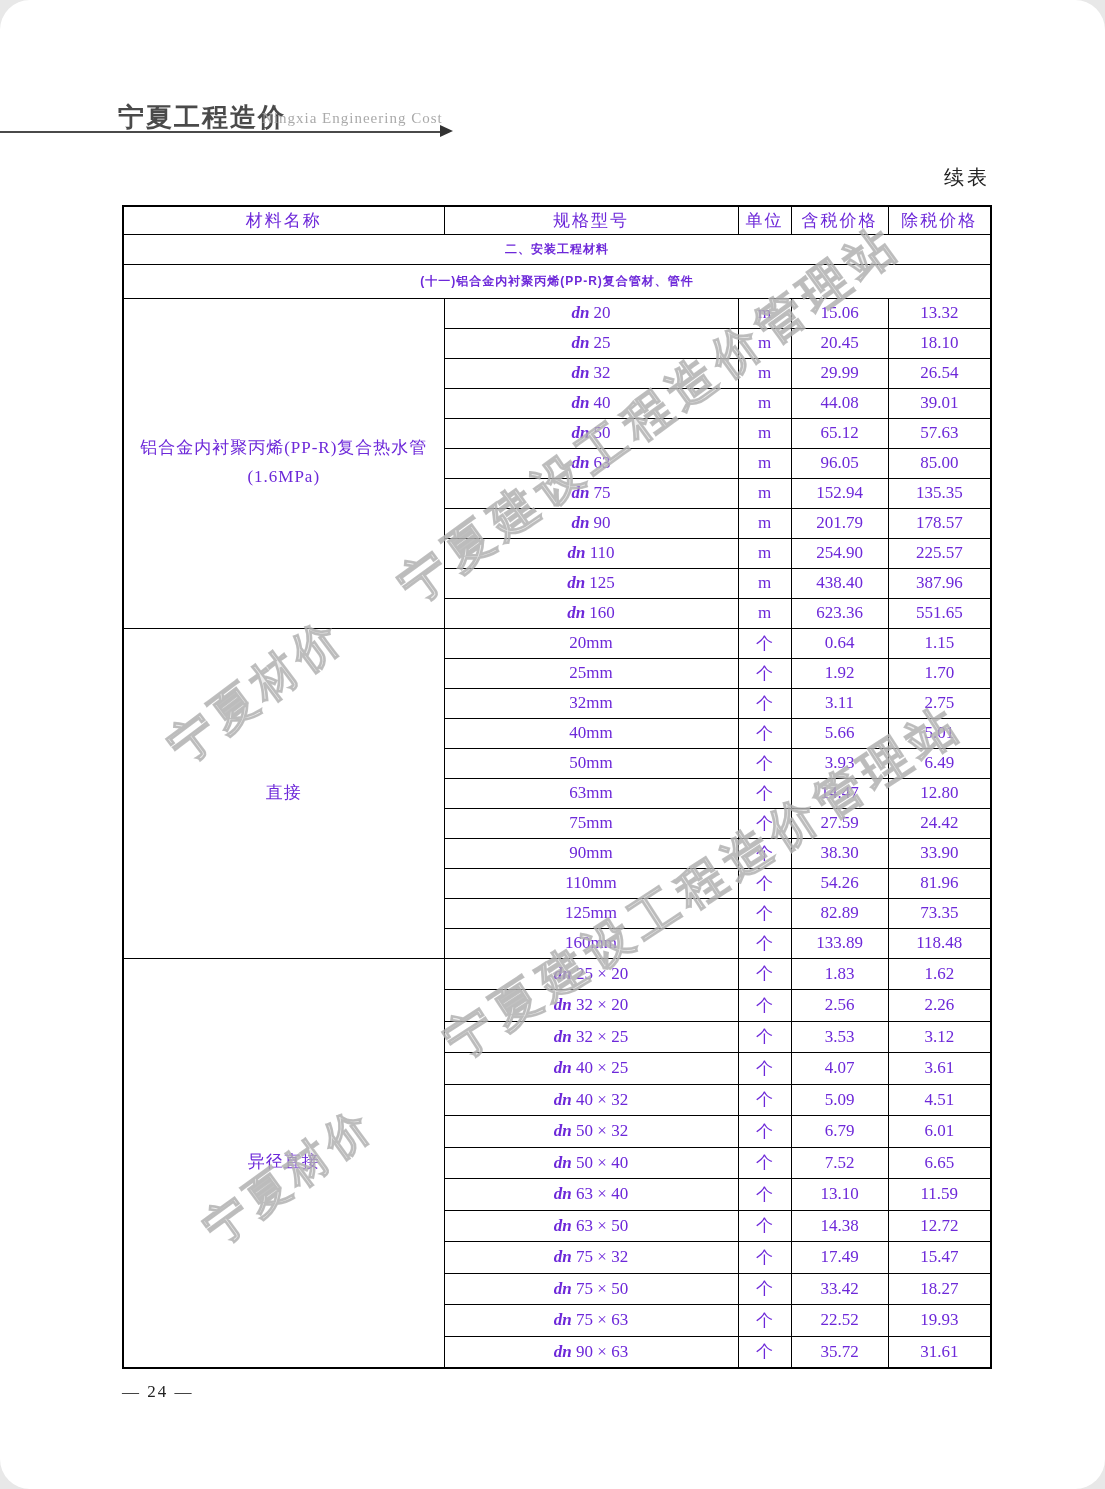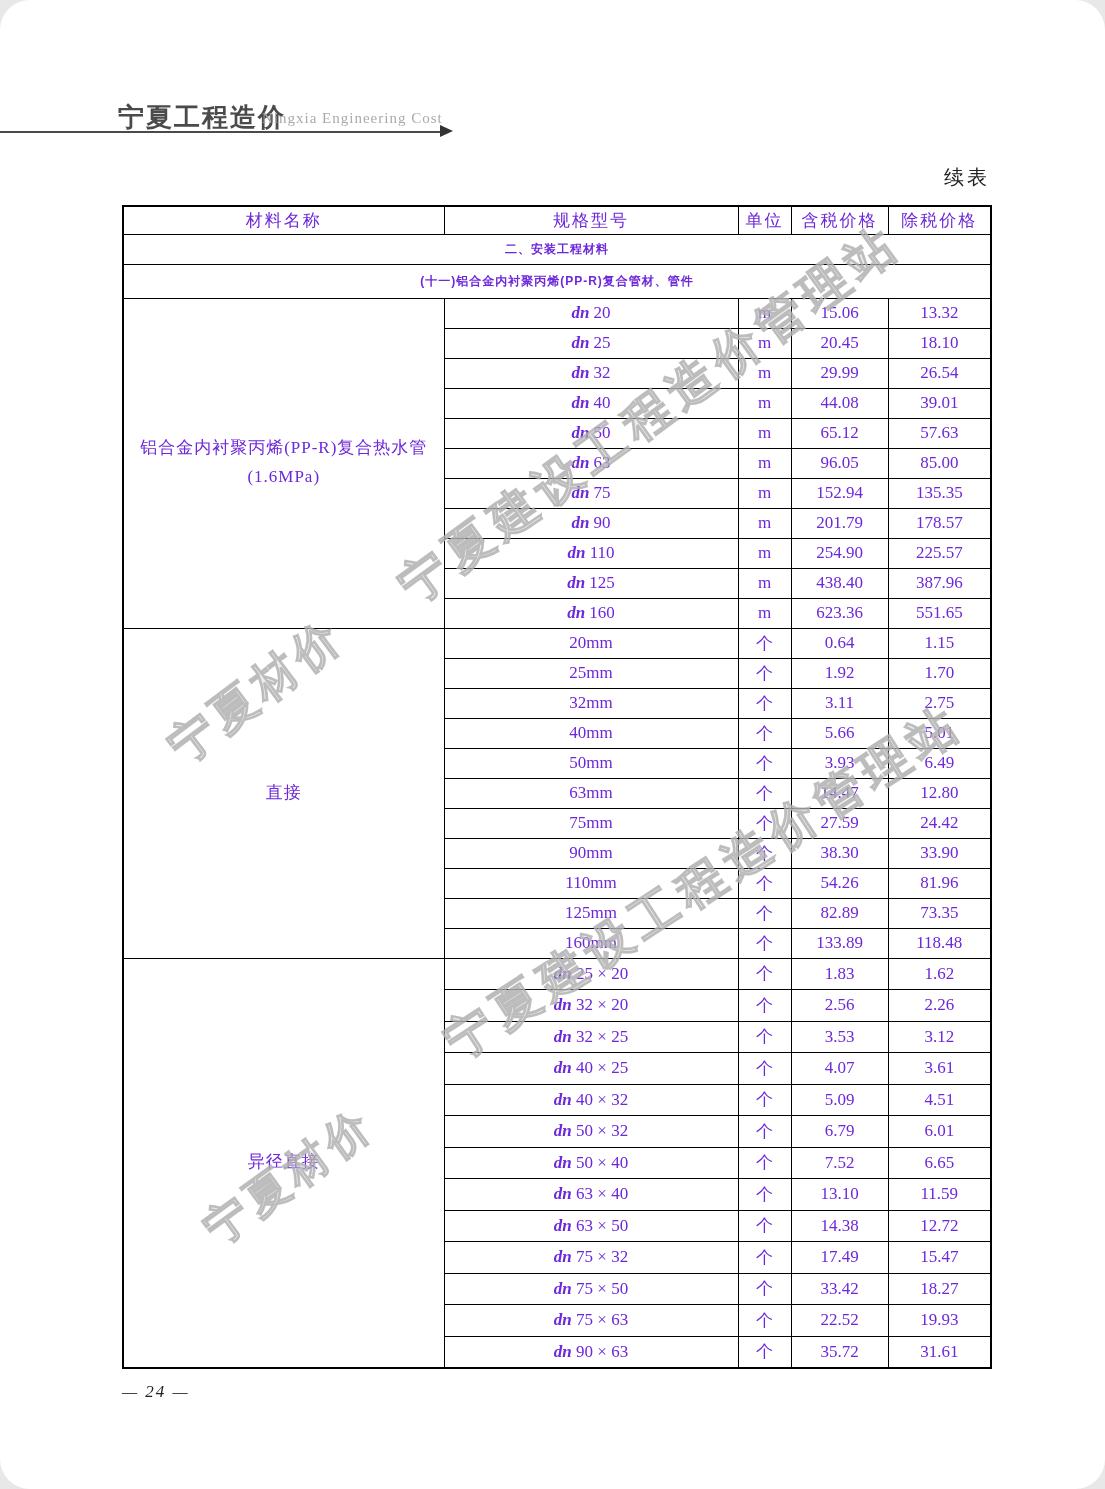--- a/index.html
+++ b/index.html
@@ -59,21 +59,21 @@
     font-family:"Liberation Sans","DejaVu Sans",sans-serif;
     font-weight:bold; font-size:12px; letter-spacing:1px;
   }
   tr.data-row { height:30px; }
   tr.data-row.g3 { height:31.5px; }
   td.name-cell { line-height:1.7; letter-spacing:1px; }
   td.spec-cell i { font-style:italic;font-weight:bold; }
   
   .page-num {
     position:absolute; left:122px; top:1382px;
-    font-size:17px; letter-spacing:2px; color:#222;font-style:italic;
+    font-size:17px; letter-spacing:2px; color:#222;
   }
   
   .wm {
     position:absolute; white-space:nowrap; pointer-events:none;
     font-family:"Liberation Sans","DejaVu Sans",sans-serif;
     font-weight:bold;
     color:rgba(205,205,205,0.38);
     -webkit-text-stroke:1.2px rgba(172,172,172,0.75);
     transform-origin:0 50%;
     z-index:5;

